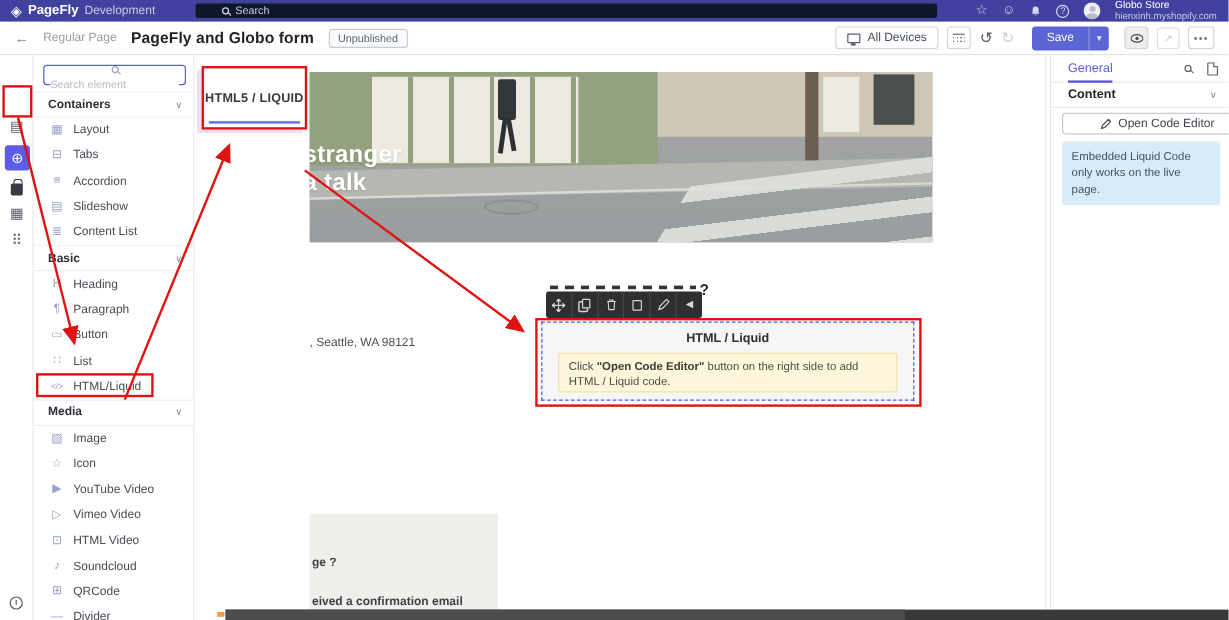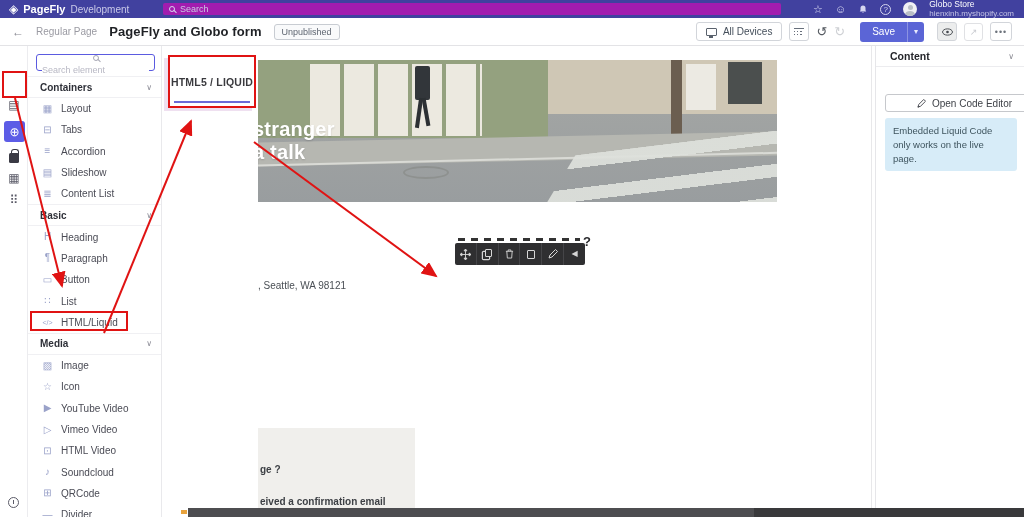--- a/index.html
+++ b/index.html
@@ -6,21 +6,21 @@
   html,body{width:1024px;height:517px;overflow:hidden;}
   body{font-family:"Liberation Sans", sans-serif;background:#fff;position:relative;}
   .app{position:absolute;left:0;top:0;width:1024px;height:517px;background:#fff;overflow:hidden;}
 
   
   .topbar{position:absolute;left:0;top:0;width:1024px;height:18px;background:#41419f;display:flex;align-items:center;z-index:30;}
   .logo-wrap{width:163px;display:flex;align-items:center;padding-left:9px;gap:5px;}
   .logo-diamond{color:#fff;font-size:12px;line-height:1;}
   .brand{color:#fff;font-weight:bold;font-size:11px;}
   .brand-suffix{color:#c9c9e8;font-size:10px;}
-  .top-search{flex:1;height:12px;background:#a21caf;border-radius:2px;display:flex;align-items:center;gap:5px;padding:0 6px;color:#d5d5ef;margin-right:32px;}
+  .top-search{flex:1;height:12px;background:#0f172a;border-radius:2px;display:flex;align-items:center;gap:5px;padding:0 22px;color:#d5d5ef;margin-right:32px;}
   .top-search input{background:transparent;border:none;outline:none;color:#e4e4f6;font-size:9px;width:100%;font-family:"Liberation Sans",sans-serif;}
   .top-search input::placeholder{color:#c9c9e4;}
   .top-icons{display:flex;align-items:center;gap:12px;padding-right:10px;}
   .ticon{color:#d6d6f0;font-size:11px;line-height:1;}
   .help-circle{width:11px;height:11px;border:1.2px solid #d6d6f0;border-radius:50%;color:#d6d6f0;font-size:8px;display:flex;align-items:center;justify-content:center;}
   .avatar{width:14px;height:14px;border-radius:50%;background:#f0f0f4;position:relative;overflow:hidden;}
   .avatar::before{content:"";position:absolute;left:4.5px;top:2.5px;width:5px;height:5px;border-radius:50%;background:#b9bec6;}
   .avatar::after{content:"";position:absolute;left:2px;top:8.5px;width:10px;height:7px;border-radius:50% 50% 0 0;background:#b9bec6;}
   .store-meta{display:flex;flex-direction:column;line-height:1.15;}
   .store-name{color:#fff;font-size:8.5px;}
@@ -370,28 +370,43 @@
           <span class="i-sq"></span>
         </span>
       <span class="sel-cell">
         <svg width="10" height="10" viewBox="0 0 10 10">
             <path d="M1 9l1-3 5.5-5.5 2 2L4 8z" fill="none" stroke="#d6d6d6" stroke-width="1"></path>
           </svg>
       </span>
       <span class="sel-cell tri-left">◀</span>
     </div>
 
+    <div class="sel-redbox">
+      <div class="sel-dashed">
+        <div class="sel-title">HTML / Liquid</div>
+        <div class="notice">
+          <span>Click </span><b>"Open Code Editor"</b><span> button on the right side to add HTML / Liquid code.</span>
+        </div>
+      </div>
+    </div>
 
     <div class="footer-box">
       <div class="footer-t1">ge ?</div>
       <div class="footer-t2">eived a confirmation email</div>
     </div>
   </div>
 
   <div class="rpanel">
+    <div class="rtabs">
+      <span class="rtab">General</span>
+      <span class="rtab-icons">
+        <span class="mag"></span>
+        <span class="doc-icon"></span>
+      </span>
+    </div>
     <div class="rsection">
       <span class="lbl">Content</span>
       <span class="chev">∨</span>
     </div>
     <div class="code-btn">
       <svg class="pen" viewBox="0 0 10 10">
           <path d="M1 9l1-3 5.5-5.5 2 2L4 8zM1 9l2-.7" fill="none" stroke="#3f4248" stroke-width="1"></path>
         </svg>
       <span>Open Code Editor</span>
     </div>

